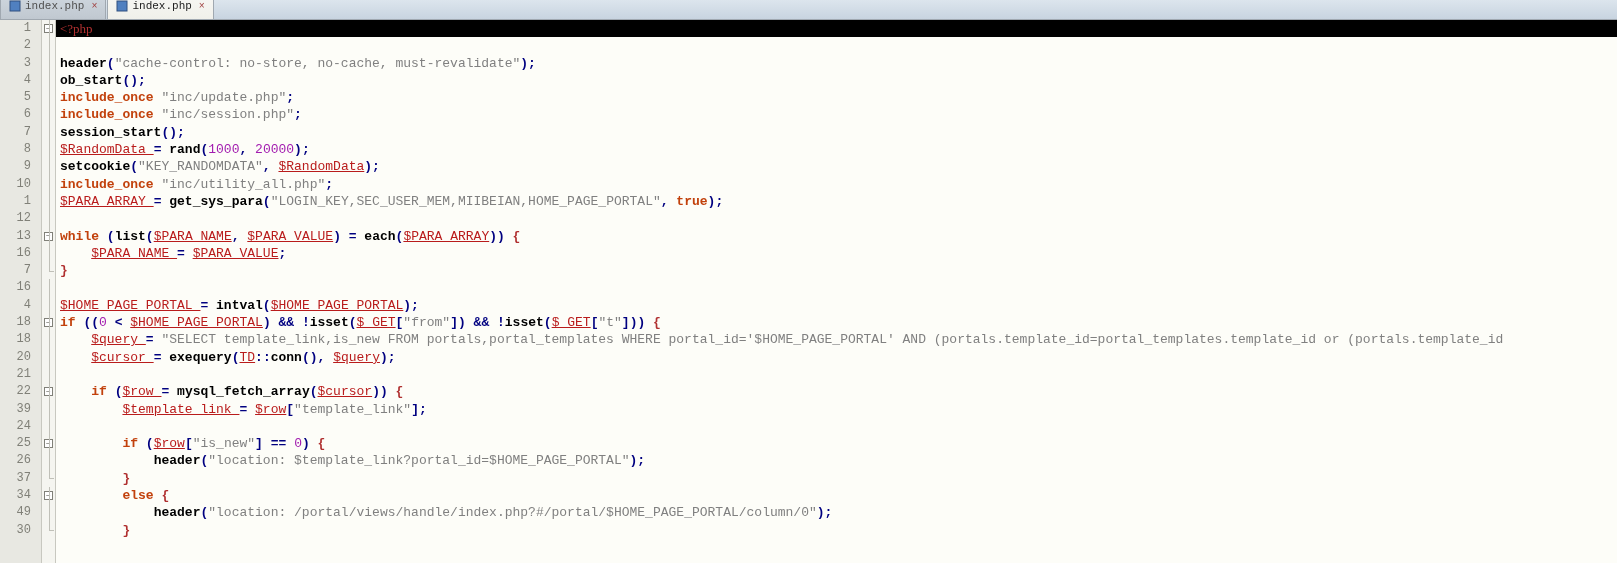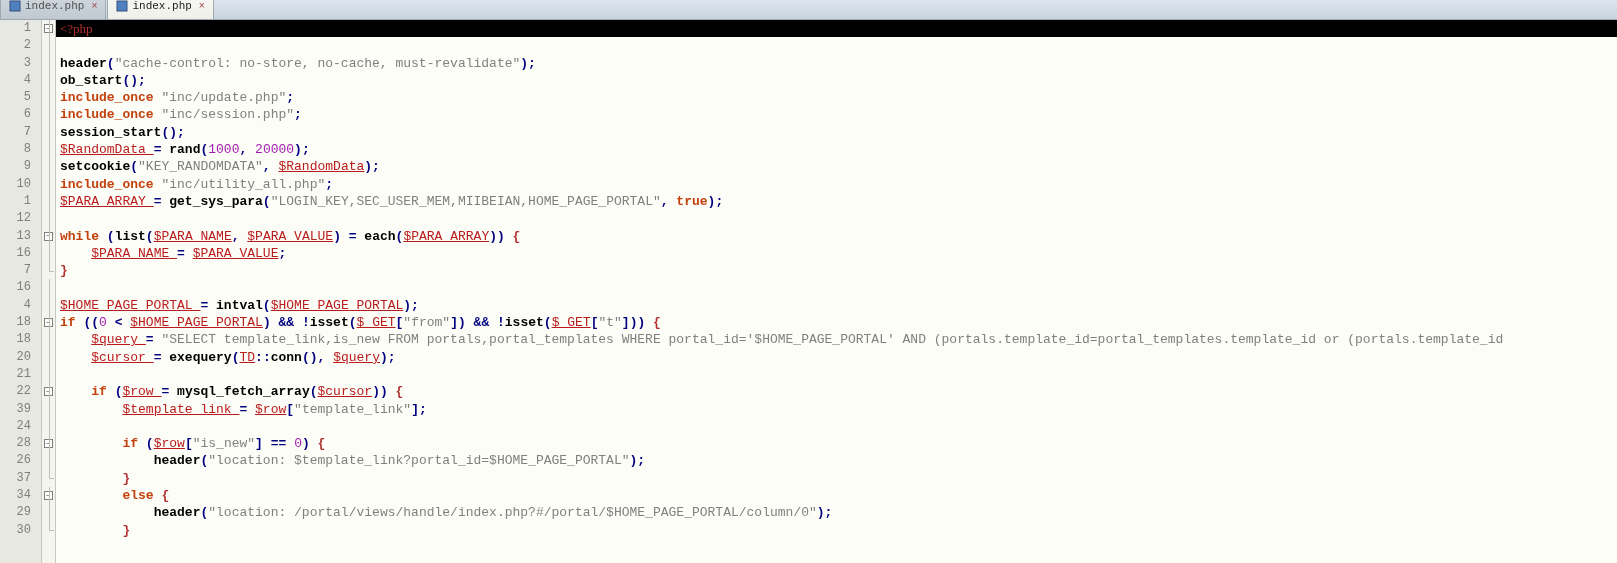--- a/index.html
+++ b/index.html
@@ -94,25 +94,25 @@
       <div class="ln">7</div>
       <div class="ln">16</div>
       <div class="ln">4</div>
       <div class="ln">18</div>
       <div class="ln">18</div>
       <div class="ln">20</div>
       <div class="ln">21</div>
       <div class="ln">22</div>
       <div class="ln">39</div>
       <div class="ln">24</div>
-      <div class="ln">28</div>
+      <div class="ln">25</div>
       <div class="ln">26</div>
       <div class="ln">37</div>
       <div class="ln">34</div>
-      <div class="ln">29</div>
+      <div class="ln">49</div>
       <div class="ln">30</div>
     </div>
   <div class="fold-col" id="foldcol">
       <div class="fm">
         <div class="fold-line"></div>
         <div class="fold-box">−</div>
       </div>
       <div class="fm">
         <div class="fold-line"></div>
       </div>

